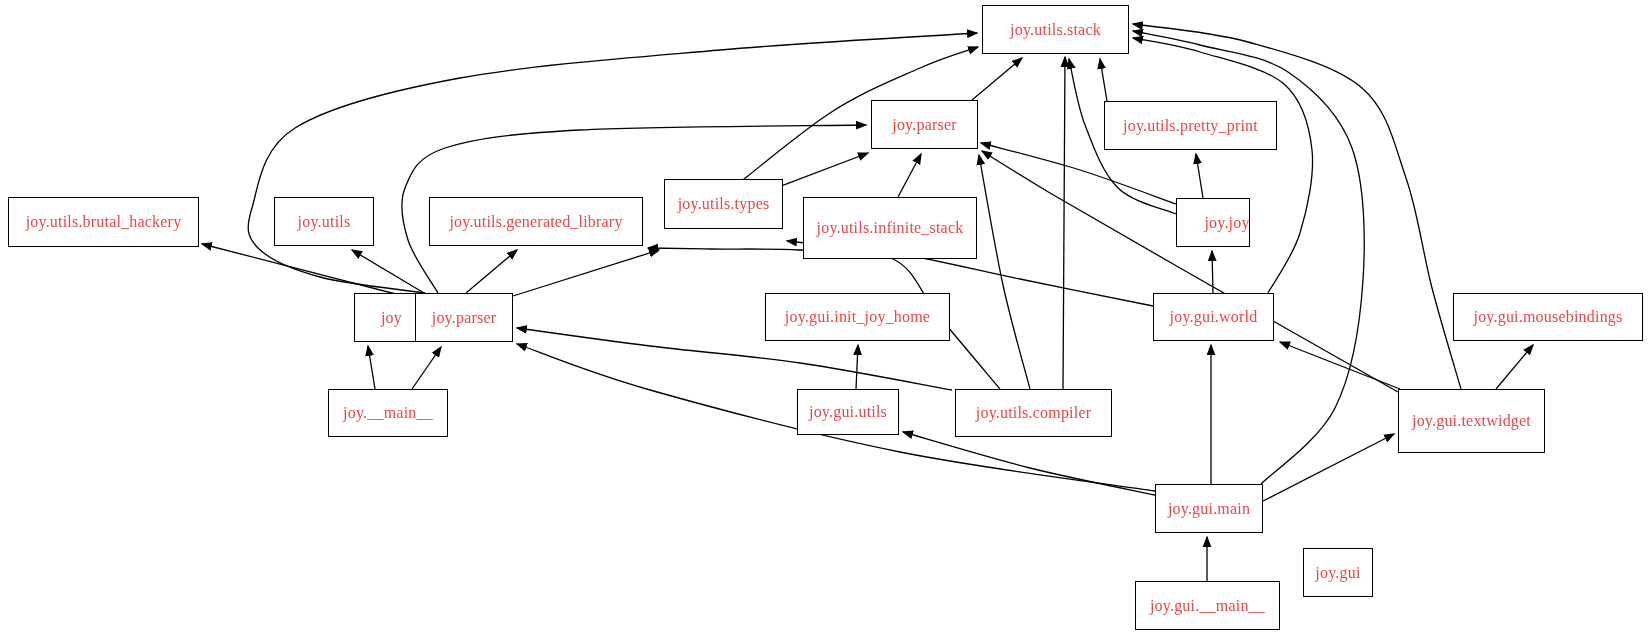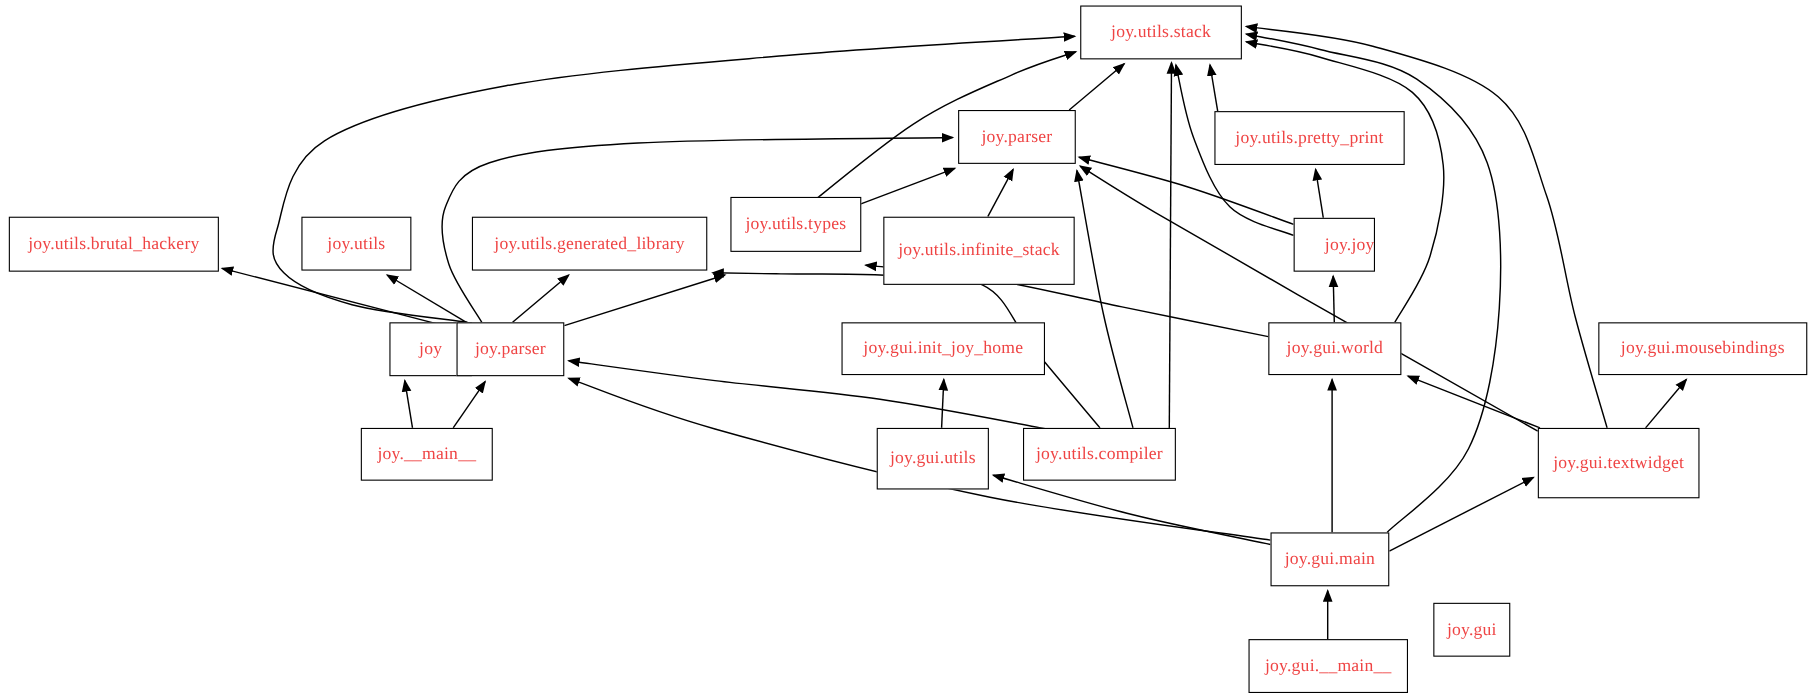--- a/index.html
+++ b/index.html
@@ -75,20 +75,20 @@
       <div class="node" style="left: 871px; top: 100px; width: 107px; height: 49px;">joy.parser</div>
       <div class="node" style="left: 982px; top: 5px; width: 147px; height: 49px;">joy.utils.stack</div>
       <div class="node" style="left: 1104px; top: 101px; width: 173px; height: 49px; text-align: center;">joy.utils.pretty_print</div>
       <div class="node" style="left: 1176px; top: 198px; width: 74px; height: 49px; padding-left: 28px;">joy.joy</div>
       <div class="node" style="left: 318px; top: 293px; width: 75px; height: 49px; margin-left: 36px;">joy</div>
       <div class="node" style="left: 415px; top: 293px; width: 98px; height: 49px;">joy.parser</div>
       <div class="node" style="left: 765px; top: 293px; width: 185px; height: 48px;">joy.gui.init_joy_home</div>
       <div class="node" style="left: 1153px; top: 293px; width: 121px; height: 48px;">joy.gui.world</div>
       <div class="node" style="left: 1453px; top: 293px; width: 190px; height: 48px;">joy.gui.mousebindings</div>
       <div class="node" style="left: 328px; top: 389px; width: 120px; height: 48px; text-align: right;">joy.__main__</div>
-      <div class="node" style="left: 797px; top: 389px; width: 102px; height: 56px;">joy.gui.utils</div>
-      <div class="node" style="left: 930px; top: 389px; width: 139px; height: 48px;">joy.utils.compiler</div>
+      <div class="node" style="left: 797px; top: 389px; width: 102px; height: 46px;">joy.gui.utils</div>
+      <div class="node" style="left: 955px; top: 389px; width: 157px; height: 48px;">joy.utils.compiler</div>
       <div class="node" style="left: 1398px; top: 389px; width: 147px; height: 64px;">joy.gui.textwidget</div>
       <div class="node" style="left: 1155px; top: 484px; width: 108px; height: 49px;">joy.gui.main</div>
       <div class="node" style="left: 1135px; top: 581px; width: 145px; height: 49px;">joy.gui.__main__</div>
       <div class="node" style="left: 1303px; top: 548px; width: 70px; height: 49px;">joy.gui</div>
     </div>
 </div>
 
 </body></html>

